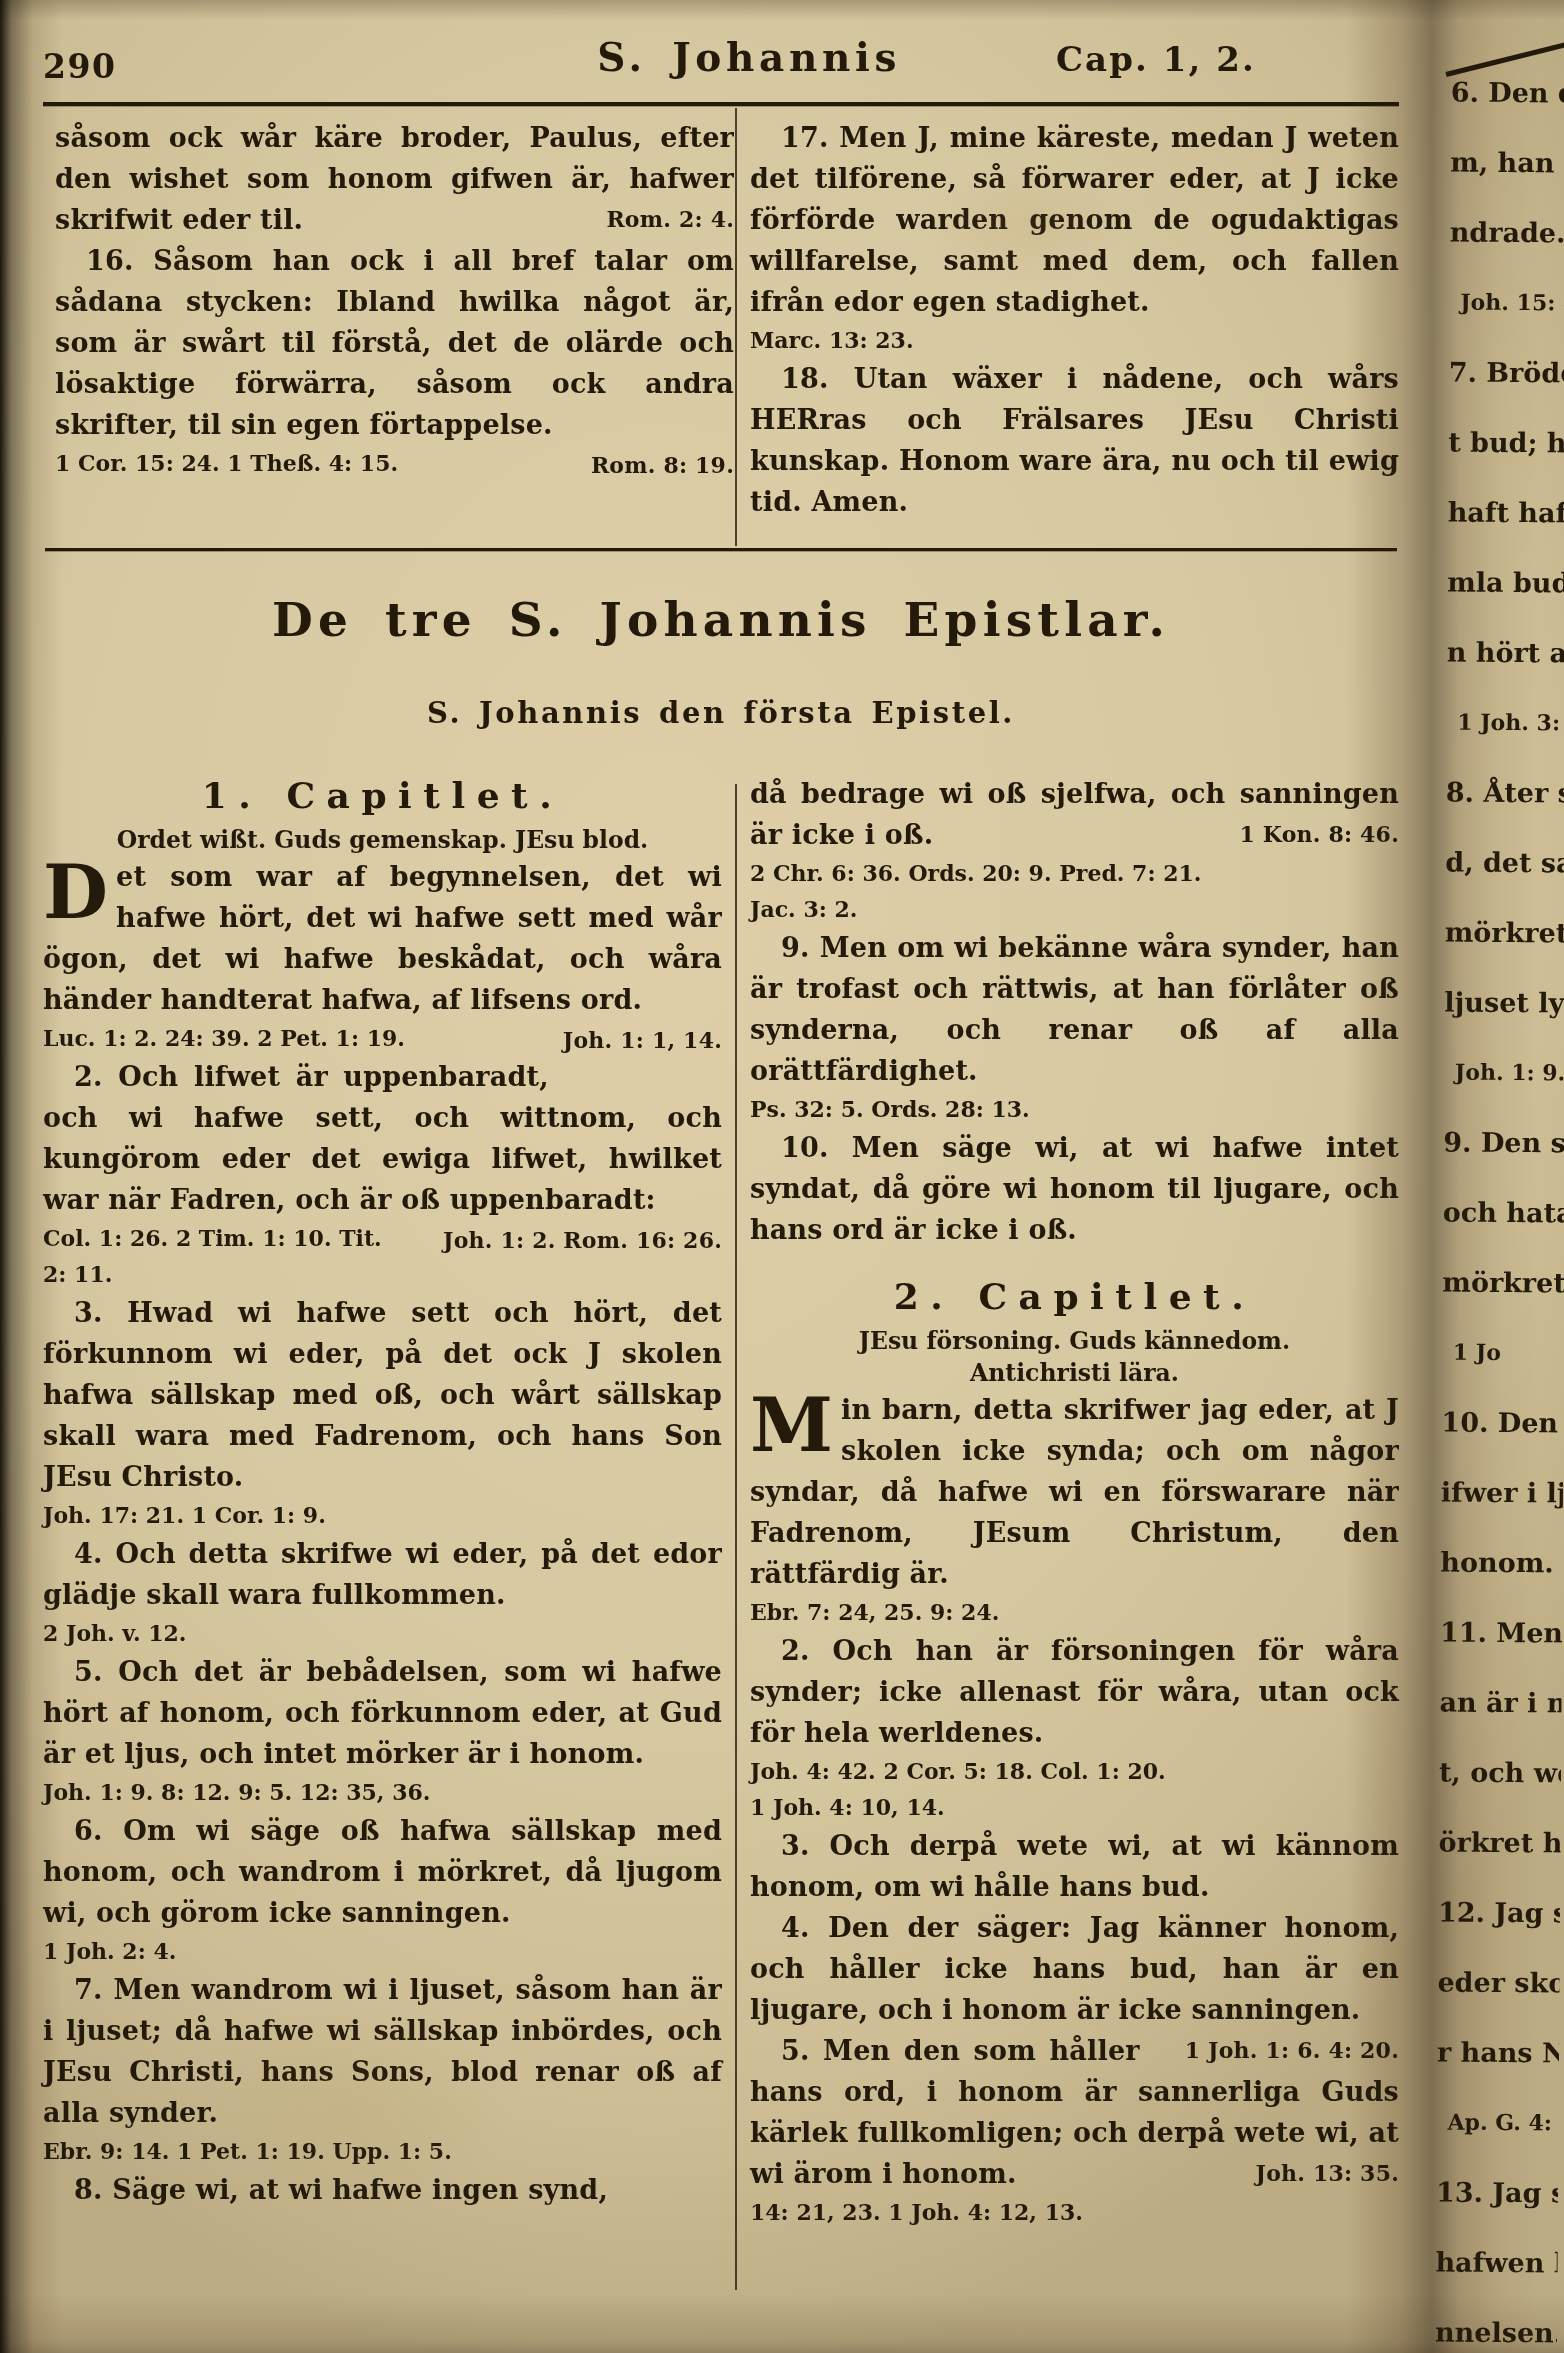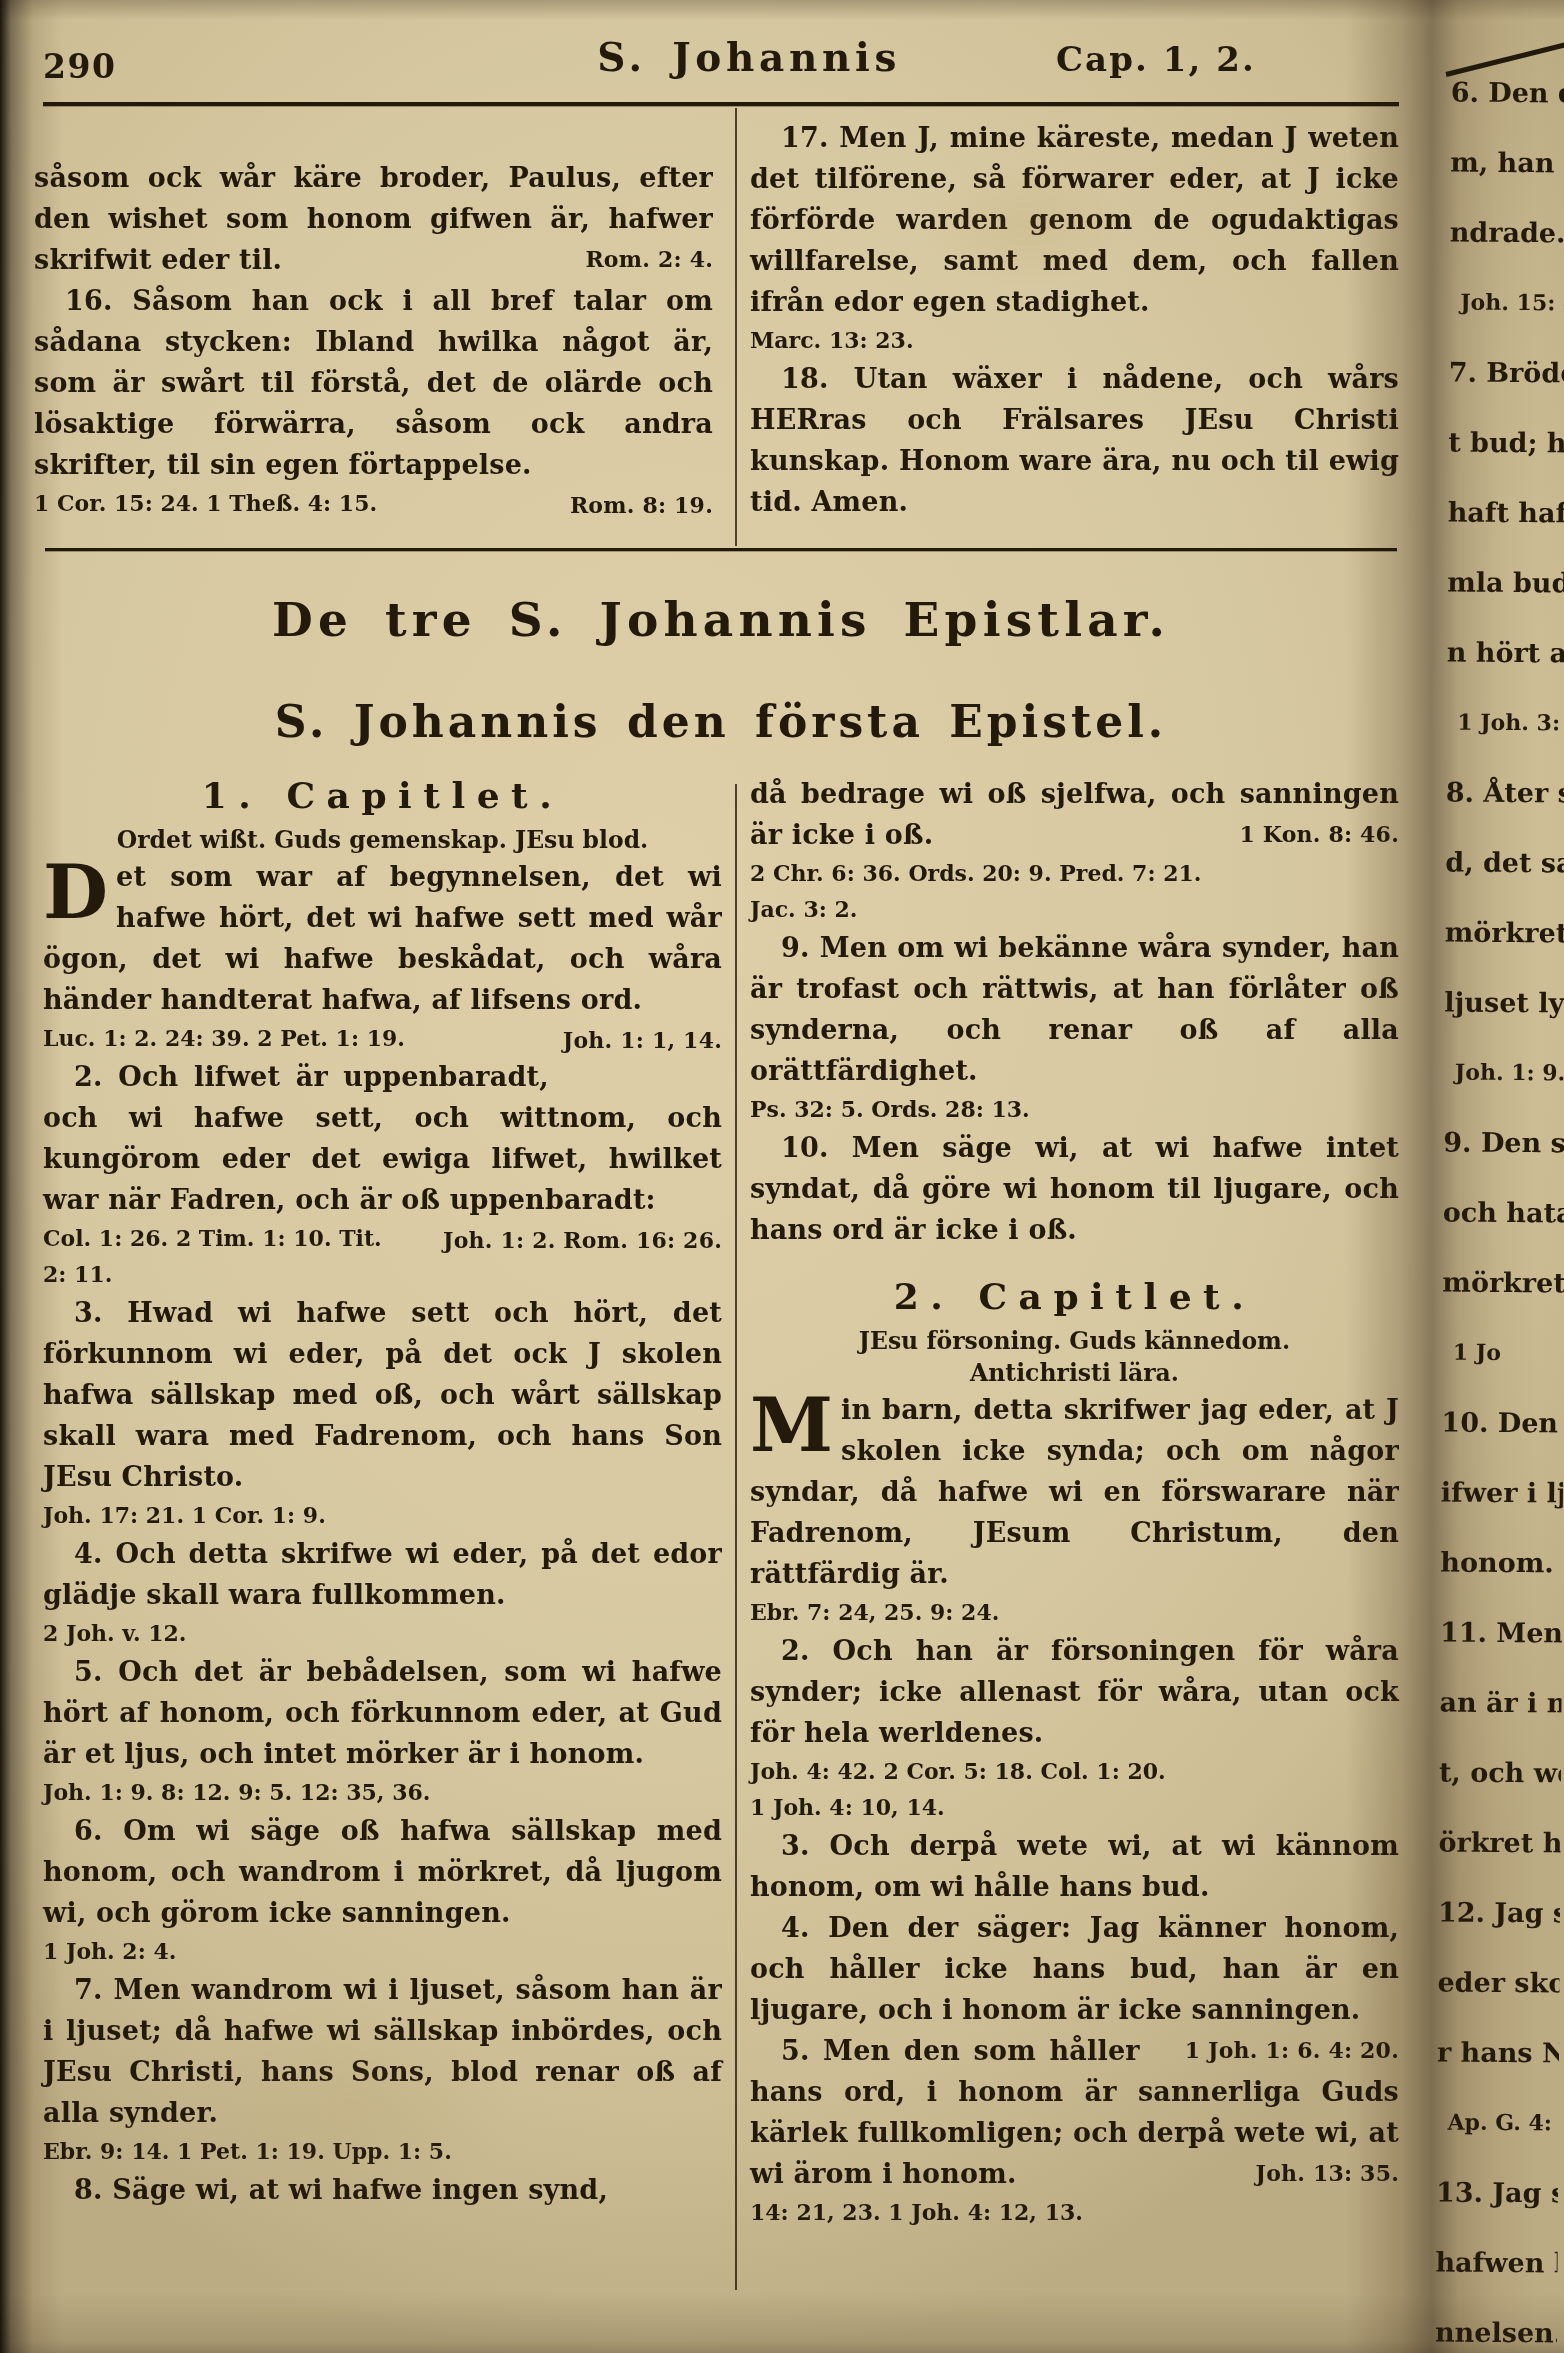--- a/index.html
+++ b/index.html
@@ -24,38 +24,38 @@
   .htitle{position:absolute;left:52%;top:0;transform:translateX(-50%);font-size:39px;letter-spacing:.12em;word-spacing:.18em;}
   .hchap{position:absolute;left:1013px;top:4.7px;font-size:34px;letter-spacing:.06em;}
   .rule{position:absolute;background:#241a0c;box-shadow:0 0.8px 0 rgba(36,26,12,.4);}
   .rule-top{left:43px;top:102px;width:1356px;height:3.9px;}
   .rule-mid{left:45px;top:548px;width:1352px;height:3.1px;}
   .vrule{position:absolute;width:2.3px;background:rgba(36,26,12,.78);}
   .v-top{left:735px;top:108px;height:438px;}
   .v-low{left:735px;top:784px;height:1506px;}
   
   .col{position:absolute;}
-  .top-left{left:34px;top:117px;width:679px;margin-top:40px;}
+  .top-left{left:55px;top:117px;width:679px;}
   .top-right{left:750px;top:117px;width:649px;}
   .low-left{left:43px;top:773px;width:679px;}
   .low-right{left:750px;top:773px;width:649px;}
   .para{margin:0;}
   .verse{font-size:27px;line-height:41px;text-align:justify;letter-spacing:0.2px;}
   .verse.indent{text-indent:1.15em;}
   .ref{font-size:22px;line-height:36px;text-align:left;}
   .ref-inline{float:right;font-size:22px;line-height:41px;padding-left:14px;}
   .chapter-title{font-size:36px;line-height:45px;text-align:center;letter-spacing:.32em;margin:23.5px 0 6.3px 0;}
   .low-left .chapter-title:first-child{margin-top:0;}
   .chapter-summary{font-size:23.5px;line-height:32px;text-align:center;}
   .dropcap{float:left;font-size:75px;line-height:66px;padding:3.1px 7.8px 0 0;}
   
   .main-heading{position:absolute;left:43px;top:592px;width:1356px;margin:0;text-align:center;
     font-size:47px;font-weight:bold;letter-spacing:.11em;word-spacing:.22em;}
   .sub-heading{position:absolute;left:43px;top:696px;width:1356px;margin:0;text-align:center;
-    font-size:44px;font-weight:bold;letter-spacing:.09em;word-spacing:.14em;}
+    font-size:29px;font-weight:bold;letter-spacing:.09em;word-spacing:.14em;}
   
   .facing{position:absolute;left:1443px;top:44px;width:122px;height:2301px;overflow:hidden;
     transform:rotate(.4deg);}
   .frag{font-size:27px;line-height:43px;white-space:nowrap;overflow:hidden;}
   .frag.small{font-size:22px;padding-left:11px;}
   .facing-rule{position:absolute;left:1446px;top:72px;width:180px;height:4.7px;background:#241a0c;
     transform:rotate(-14deg);transform-origin:left center;}
   .stain1{position:absolute;left:923px;top:164px;width:203px;height:125px;border-radius:50%;
     background:radial-gradient(ellipse,rgba(164,122,58,.10),rgba(164,122,58,0) 70%);}
   .stain2{position:absolute;left:188px;top:1988px;width:329px;height:235px;border-radius:50%;

